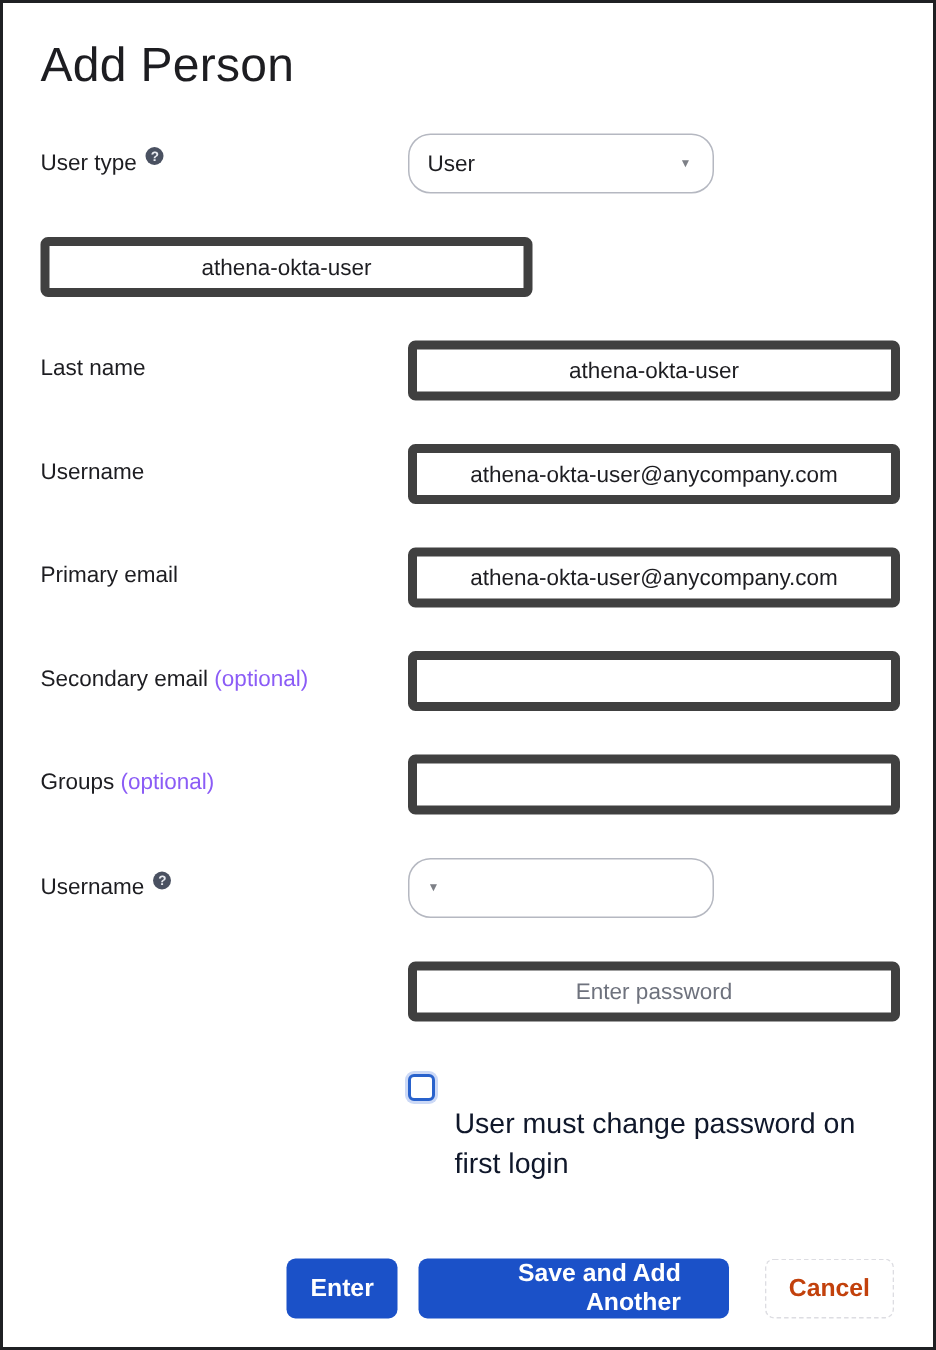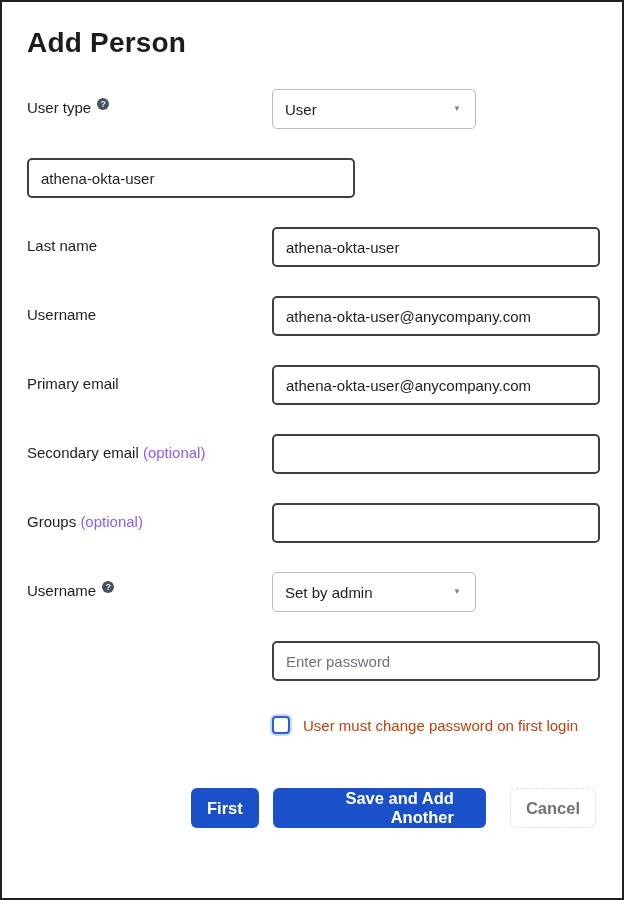--- a/index.html
+++ b/index.html
@@ -10,22 +10,22 @@
     border: 2px solid #1f2023;
     font-family: "Liberation Sans", "DejaVu Sans", sans-serif;
     color: #1d1d21;
     overflow: hidden;
     position: relative;
   }
   .content {
     padding: 26px 26px 0 25px;
   }
   .page-title {
-    font-size: 28px;
-    font-weight: bold;
+    font-size: 32px;
+    font-weight: normal;
     line-height: 30px;
     letter-spacing: 0.2px;
     margin-bottom: 31px;
   }
   .form-row {
     display: flex;
     align-items: flex-start;
     margin-bottom: 29px;
   }
   .label-col {
@@ -51,35 +51,36 @@
     text-align: center;
     font-weight: bold;
     vertical-align: 6px;
     margin-left: 6px;
     cursor: pointer;
   }
   .control-col { flex: 1 1 auto; }
   .text-input {
     width: 328px;
     height: 40px;
-    border: 2px solid #404040;
+    border: 6px solid #404040;
     border-radius: 5px;
     padding: 0 12px;
     font-size: 15px;
     font-family: "Liberation Sans", "DejaVu Sans", sans-serif;
     color: #1d1d21;
     background: #ffffff;
     outline: none;
+    text-align: center;
   }
   .text-input::placeholder { color: #6e727d; opacity: 1; }
   .select-box {
     width: 204px;
     height: 40px;
     border: 1px solid #b5b8c1;
-    border-radius: 5px;
+    border-radius: 15px;
     background: #ffffff;
     display: flex;
     align-items: center;
     padding: 16px 12px;
     font-size: 15px;
     cursor: pointer;
     position: relative;
   }
   .select-value { flex: 1 1 auto; }
   .caret {
@@ -104,23 +105,24 @@
     border-radius: 4px;
     background: #ffffff;
     box-shadow: 0 0 0 2px #ccd9f6;
     flex: 0 0 18px;
     margin-top: 4px;
     cursor: pointer;
   }
   .checkbox-label {
     margin-left: 13px;
     width: 292px;
-    font-size: 15px;
+    font-size: 19px;
     line-height: 27px;
-    color: #c2410c;
+    color: #0f172a;
+    margin-top: 24px;
   }
   .buttons-row {
     display: flex;
     align-items: center;
     margin-left: 164px;
     margin-top: 49px;
   }
   .btn {
     height: 40px;
     border: none;
@@ -134,21 +136,21 @@
     display: inline-flex;
     align-items: center;
     justify-content: center;
   }
   .btn-save { padding: 0 16px; }
   .btn-saa { padding: 0 32px; margin-left: 14px; text-align: right; }
   .btn-cancel {
     margin-left: 24px;
     padding: 0 15px;
     background: #ffffff;
-    color: #737373;
+    color: #c2410c;
     border: 1px dashed #dddde2;
     border-radius: 6px;
   }
 </style>
 </head>
 <body>
 
 <div class="content">
 
   <h1 class="page-title">Add Person</h1>
@@ -211,34 +213,33 @@
       <input class="text-input" type="text" value="" style="">
     </div>
   </div>
 
   <div class="form-row">
     <div class="label-col">
       <span>Username</span><span class="help-icon">?</span>
     </div>
     <div class="control-col">
       <div class="select-box">
-        <span class="select-value">Set by admin</span>
         <span class="caret" style="font-size:8px;">▼</span>
       </div>
     </div>
   </div>
 
   <div class="indent-row password-input-row">
     <input class="text-input" type="text" placeholder="Enter password" style="">
   </div>
 
   <div class="indent-row checkbox-row">
     <div class="checkbox"></div>
     <div class="checkbox-label">User must change password on first login</div>
   </div>
 
   <div class="buttons-row">
-    <button class="btn btn-save">First</button>
+    <button class="btn btn-save">Enter</button>
     <button class="btn btn-saa">Save and Add Another</button>
     <button class="btn btn-cancel">Cancel</button>
   </div>
 
 </div>
 
 </body></html>

